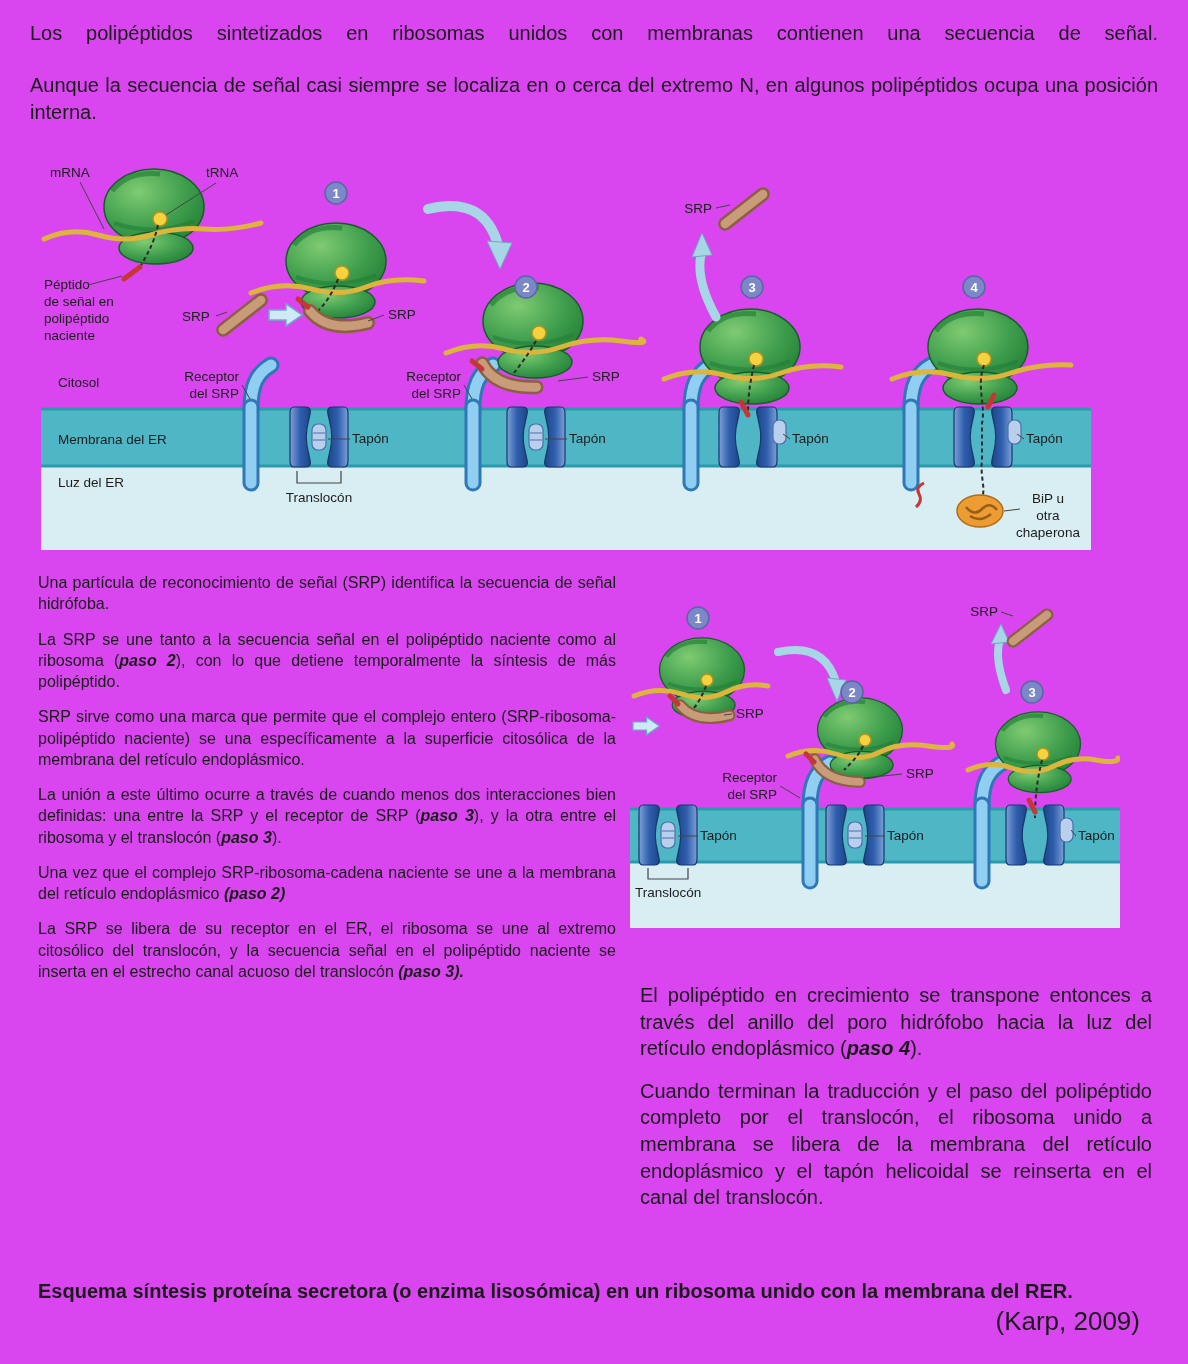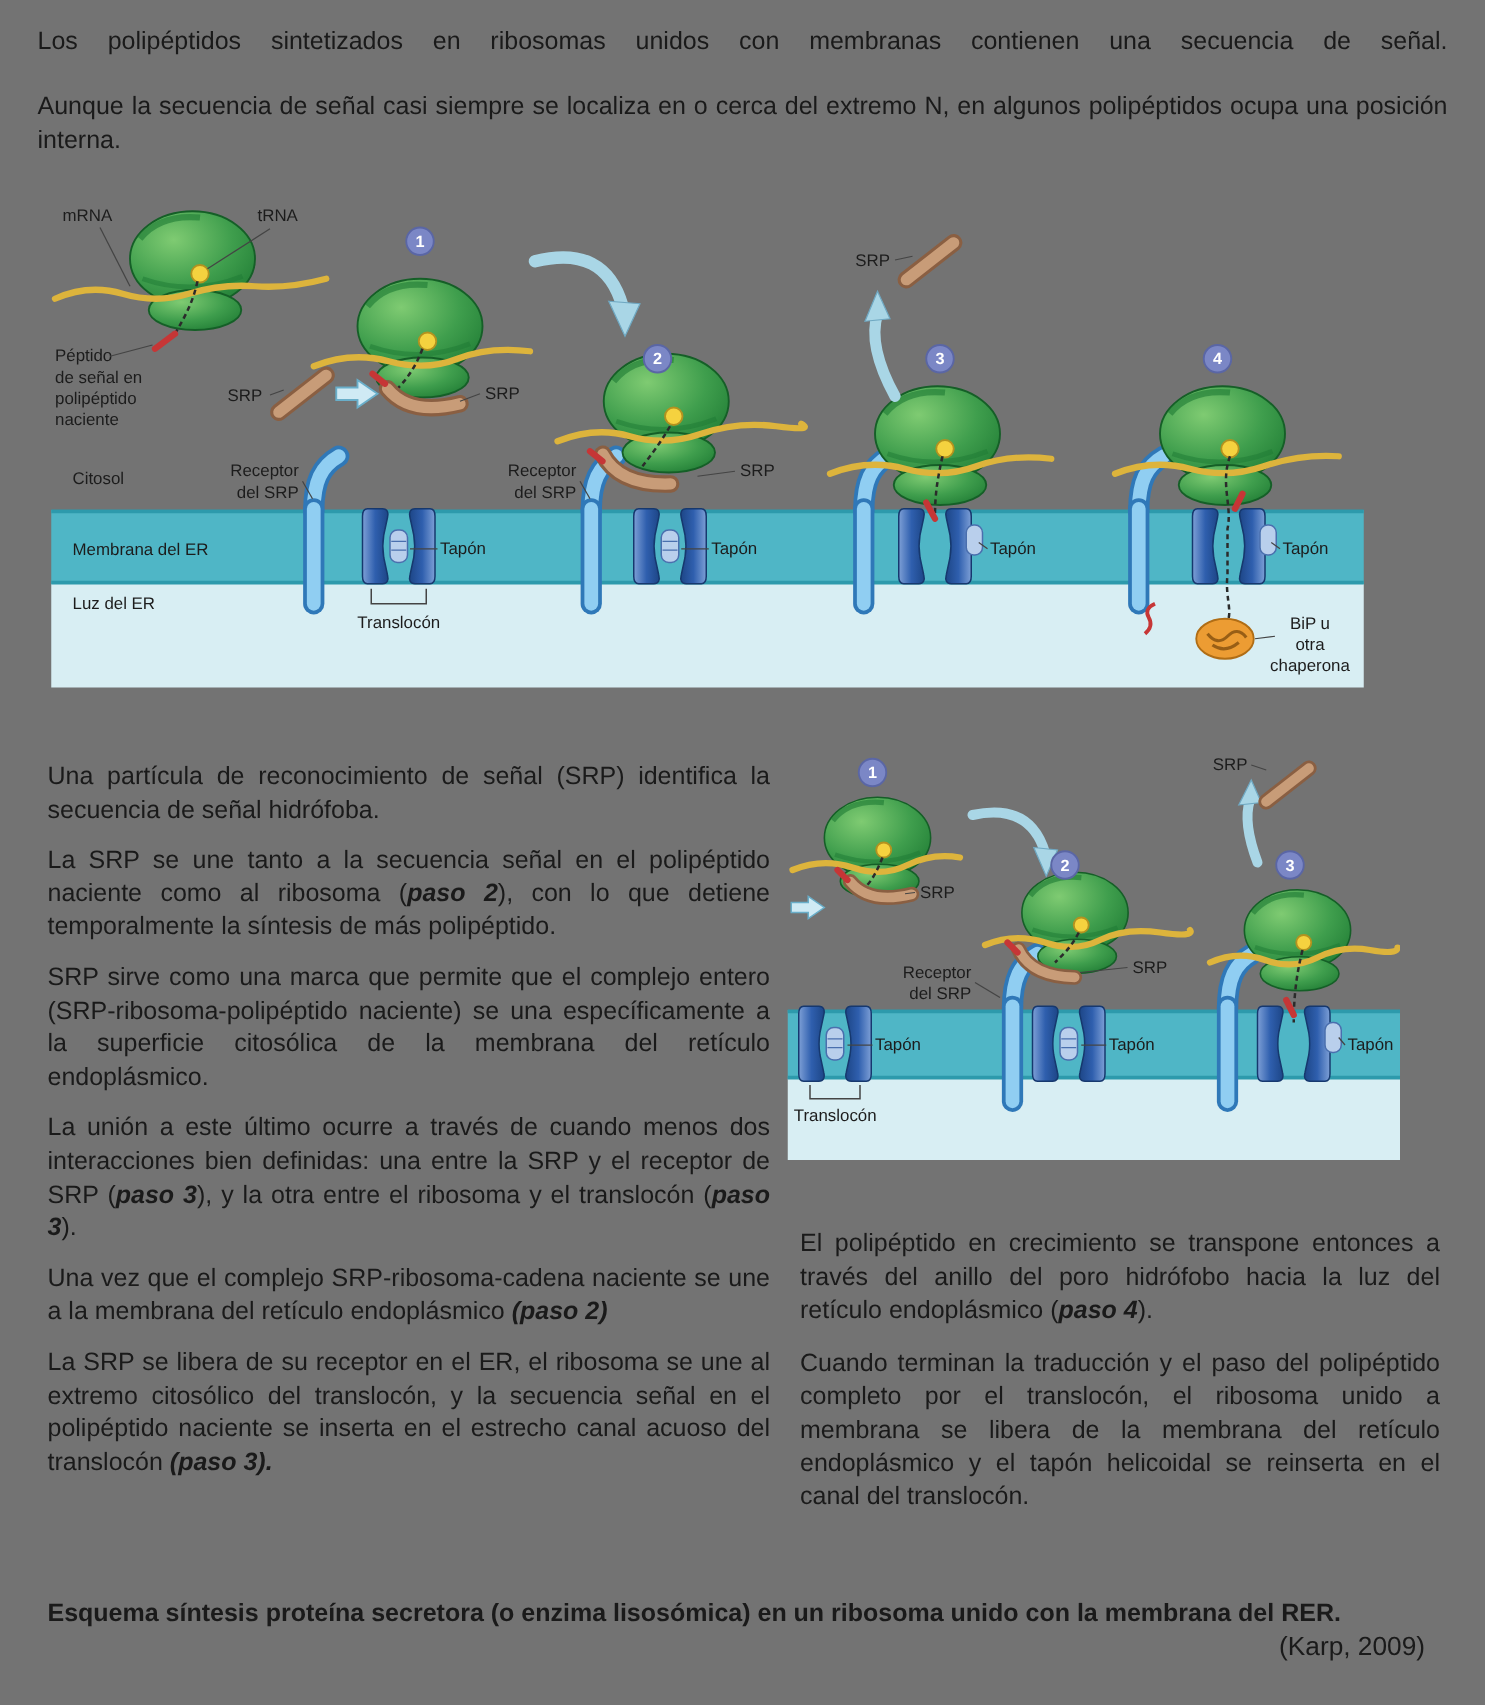--- a/index.html
+++ b/index.html
@@ -1,46 +1,46 @@
 <!DOCTYPE html>
 <html><head>
 <meta charset="utf-8">
 <style>
   * { margin:0; padding:0; box-sizing:border-box; }
   html,body { background:#ffffff; }
   .page {
-    position:relative; width:1188px; height:1364px; background:#737373;
+    position:relative; width:1188px; height:1364px; background:#d946ef;
     font-family:"Liberation Sans", sans-serif; color:#1a1a1a; overflow:hidden;
   }
   .intro1 {
     position:absolute; left:30px; top:20px; width:1128px;
     font-size:20px; line-height:1.3; text-align:justify; text-align-last:justify;
   }
   .intro2 {
     position:absolute; left:30px; top:72px; width:1128px;
     font-size:20px; line-height:1.33; text-align:justify;
   }
   .fig1 { position:absolute; left:36px; top:155px; width:1120px; height:400px; }
   .fig2 { position:absolute; left:630px; top:598px; width:490px; height:340px; }
   .leftcol {
-    position:absolute; left:38px; top:608px; width:578px;
-    font-size:20px; line-height:1.33; text-align:justify;
+    position:absolute; left:38px; top:572px; width:578px;
+    font-size:16px; line-height:1.33; text-align:justify;
   }
   .leftcol p { margin-bottom:14px; }
   .rightcol {
     position:absolute; left:640px; top:982px; width:512px;
     font-size:20px; line-height:1.33; text-align:justify;
   }
   .rightcol p { margin-bottom:16px; }
   .bi { font-weight:bold; font-style:italic; }
   .caption {
     position:absolute; left:38px; top:1258px; width:1130px;
     font-size:20px; font-weight:bold;margin-top:22px;
   }
-  .citation { position:absolute; right:48px; top:1306px; font-size:21px; }
+  .citation { position:absolute; right:48px; top:1306px; font-size:26px; }
   .flabel { font-family:"Liberation Sans", sans-serif; font-size:13.5px; fill:#1c1c1c; }
   .fnum { font-family:"Liberation Sans", sans-serif; font-size:13px; font-weight:bold; fill:#ffffff; }
   .leader { stroke:#444; stroke-width:1; }
   .chain { fill:none; stroke:#2b2b2b; stroke-width:2; stroke-dasharray:4,3; }
   .signal { stroke:#c63636; stroke-width:5; stroke-linecap:round; }
   .mrna { fill:none; stroke:#ddb43c; stroke-width:5; stroke-linecap:round; }
   .cyarrow { fill:none; stroke:#a9d6e6; stroke-linecap:round; }
   .cyhead { fill:#a9d6e6; stroke:#6fa8c2; stroke-width:1; }
 </style>
 </head>

